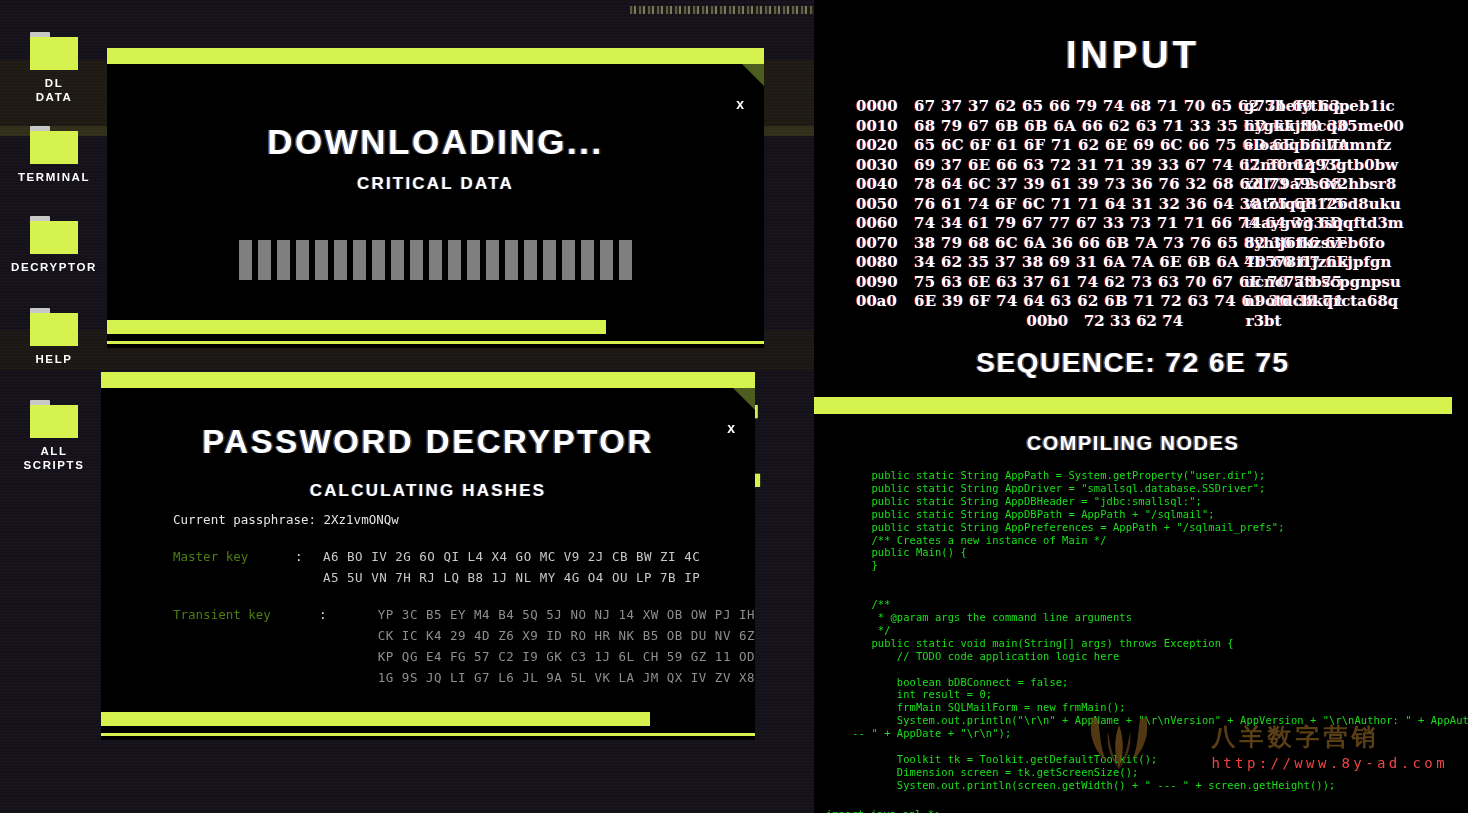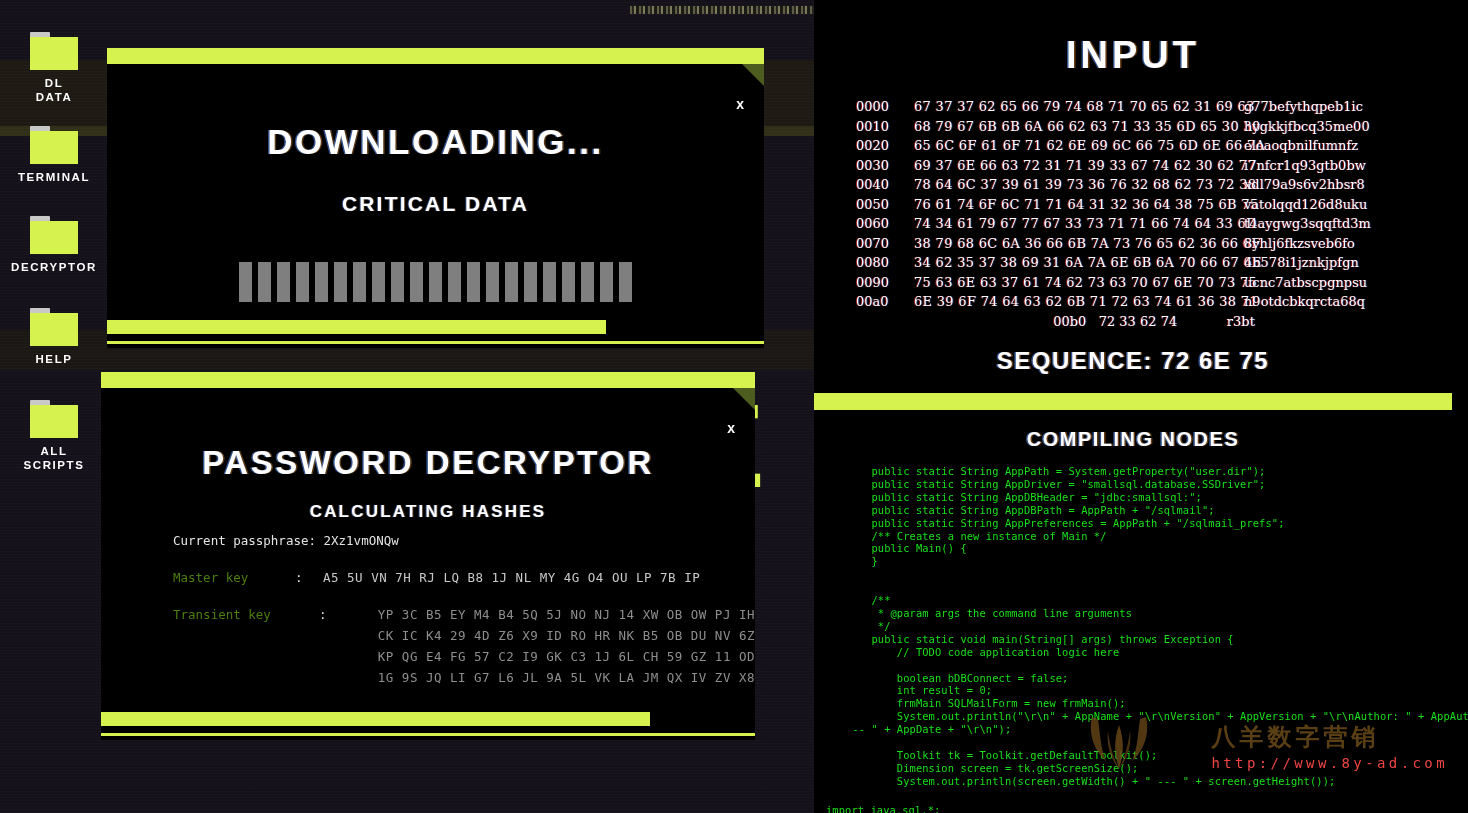--- a/index.html
+++ b/index.html
@@ -109,22 +109,23 @@
   #rightcol{
     position:absolute; left:814px; top:0; width:638px; height:813px;
     background:#000; z-index:8;
   }
   .panel-heading{
     text-align:center; color:#fff; font-weight:700; text-transform:uppercase;
     text-shadow:-1.5px 0 rgba(90,150,255,.55), 1.5px 0 rgba(255,150,50,.4);
   }
   .hexdump{
     font-family:"DejaVu Serif", serif;
-    font-size:13px; line-height:19.5px; color:#fff; white-space:pre;
+    font-size:15px; line-height:19.5px; color:#fff; white-space:pre;
     text-shadow:-1px 0 rgba(255,40,40,.55), 1px 0 rgba(60,120,255,.35);
+    font-weight:bold;
   }
   .hexrow{ display:flex; }
   .hexrow .off{ width:58px; color:#fff; }
   .hexrow .bytes{ width:330px; letter-spacing:.3px; }
   .hexrow .asc{ flex:1; }
   .hexlast{ text-align:center; }
   .limebar{ height:17px; background:#d6f24e; width:100%; }
   .code{
     font-family:"DejaVu Sans Mono", monospace;
     font-size:10.4px; line-height:12.9px; color:#19e019;
@@ -205,21 +206,21 @@
 </div>
 
 <div class="win" id="win-download" style="left:107px; top:48px; width:657px;">
   <div class="win-topbar"></div>
   <div class="win-body" style="height:284px;">
     <div class="win-notch"></div>
     <div class="win-close">x</div>
 
     <div class="win-title" style="font-size:35px; margin-top:58px;">DOWNLOADING...</div>
 
-    <div class="win-sub" style="font-size:21px; margin-top:30px;">CRITICAL DATA</div>
+    <div class="win-sub" style="font-size:17px; margin-top:12px;">CRITICAL DATA</div>
 
     <div class="blocks" style="margin-top:46px;">
         <i></i>
         <i></i>
         <i></i>
         <i></i>
         <i></i>
         <i></i>
         <i></i>
         <i></i>
@@ -244,31 +245,31 @@
     <div class="progress-rule"></div>
   </div>
 </div>
 
 <div class="win" id="win-decrypt" style="left:101px; top:372px; width:654px;">
   <div class="win-topbar"></div>
   <div class="win-body" style="height:352px;">
     <div class="win-notch"></div>
     <div class="win-close">x</div>
 
-    <div class="win-title" style="font-size:33px; margin-top:56px;">PASSWORD DECRYPTOR</div>
+    <div class="win-title" style="font-size:33px; margin-top:35px;">PASSWORD DECRYPTOR</div>
 
     <div class="win-sub" style="font-size:17px; margin-top:20px;">CALCULATING HASHES</div>
 
 
     <div class="mono" style="margin:8px 0 0 72px;"><span>Current passphrase: </span><span class="dim">2Xz1vmONQw</span></div>
 
     <div class="mono keygrid" style="margin:16px 0 0 72px;">
       <span class="klabel">Master key</span>
       <span class="kcolon">:</span>
-      <span class="keyrows" id="master-key-rows"><span>A5 5U VN 7H RJ LQ B8 1J NL MY 4G O4 OU LP 7B IP</span></span>
+      <span class="keyrows" id="master-key-rows"><span>A6 BO IV 2G 6O QI L4 X4 GO MC V9 2J CB BW ZI 4C</span><span>A5 5U VN 7H RJ LQ B8 1J NL MY 4G O4 OU LP 7B IP</span></span>
     </div>
 
     <div class="mono keygrid" style="margin:16px 0 0 72px;gap:33px;">
       <span class="klabel">Transient key</span>
       <span class="kcolon">:</span>
       <span class="keyrows faint" id="transient-key-rows"><span>YP 3C B5 EY M4 B4 5Q 5J NO NJ 14 XW OB OW PJ IH</span><span>CK IC K4 29 4D Z6 X9 ID RO HR NK B5 OB DU NV 6Z</span><span>KP QG E4 FG 57 C2 I9 GK C3 1J 6L CH 59 GZ 11 OD</span><span>1G 9S JQ LI G7 L6 JL 9A 5L VK LA JM QX IV ZV X8</span></span>
     </div>
 
     <div class="progress-track">
       <div class="progress-fill" id="dec-fill" style="width: 84%;"></div>
@@ -277,21 +278,21 @@
   </div>
 </div>
 
 <div id="rightcol">
 
   <div style="padding-top:34px;">
     <div class="panel-heading" style="font-size:38px; letter-spacing:4px;">INPUT</div>
 
     <div class="hexdump" id="hexdump" style="margin:20px 0 0 42px;"><div class="hexrow"><span class="off">0000</span><span class="bytes">67 37 37 62 65 66 79 74 68 71 70 65 62 31 69 63</span><span class="asc">g77befythqpeb1ic</span></div><div class="hexrow"><span class="off">0010</span><span class="bytes">68 79 67 6B 6B 6A 66 62 63 71 33 35 6D 65 30 30</span><span class="asc">hygkkjfbcq35me00</span></div><div class="hexrow"><span class="off">0020</span><span class="bytes">65 6C 6F 61 6F 71 62 6E 69 6C 66 75 6D 6E 66 7A</span><span class="asc">eloaoqbnilfumnfz</span></div><div class="hexrow"><span class="off">0030</span><span class="bytes">69 37 6E 66 63 72 31 71 39 33 67 74 62 30 62 77</span><span class="asc">i7nfcr1q93gtb0bw</span></div><div class="hexrow"><span class="off">0040</span><span class="bytes">78 64 6C 37 39 61 39 73 36 76 32 68 62 73 72 38</span><span class="asc">xdl79a9s6v2hbsr8</span></div><div class="hexrow"><span class="off">0050</span><span class="bytes">76 61 74 6F 6C 71 71 64 31 32 36 64 38 75 6B 75</span><span class="asc">vatolqqd126d8uku</span></div><div class="hexrow"><span class="off">0060</span><span class="bytes">74 34 61 79 67 77 67 33 73 71 71 66 74 64 33 6D</span><span class="asc">t4aygwg3sqqftd3m</span></div><div class="hexrow"><span class="off">0070</span><span class="bytes">38 79 68 6C 6A 36 66 6B 7A 73 76 65 62 36 66 6F</span><span class="asc">8yhlj6fkzsveb6fo</span></div><div class="hexrow"><span class="off">0080</span><span class="bytes">34 62 35 37 38 69 31 6A 7A 6E 6B 6A 70 66 67 6E</span><span class="asc">4b578i1jznkjpfgn</span></div><div class="hexrow"><span class="off">0090</span><span class="bytes">75 63 6E 63 37 61 74 62 73 63 70 67 6E 70 73 75</span><span class="asc">ucnc7atbscpgnpsu</span></div><div class="hexrow"><span class="off">00a0</span><span class="bytes">6E 39 6F 74 64 63 62 6B 71 72 63 74 61 36 38 71</span><span class="asc">n9otdcbkqrcta68q</span></div><div class="hexlast">00b0   72 33 62 74            r3bt</div></div>
 
-    <div class="panel-heading" style="font-size:24px; letter-spacing:1.5px; margin-top:16px;">SEQUENCE: 72 6E 75</div>
+    <div class="panel-heading" style="font-size:28px; letter-spacing:1.5px; margin-top:16px;">SEQUENCE: 72 6E 75</div>
   </div>
 
   <div class="limebar" style="margin-top:18px;"></div>
 
   <div style="padding-top:18px;">
     <div class="panel-heading" style="font-size:20px; letter-spacing:1.5px;">COMPILING NODES</div>
 
     <div class="code" style="margin:14px 0 0 32px;">    public static String AppPath = System.getProperty("user.dir");
     public static String AppDriver = "smallsql.database.SSDriver";
     public static String AppDBHeader = "jdbc:smallsql:";

